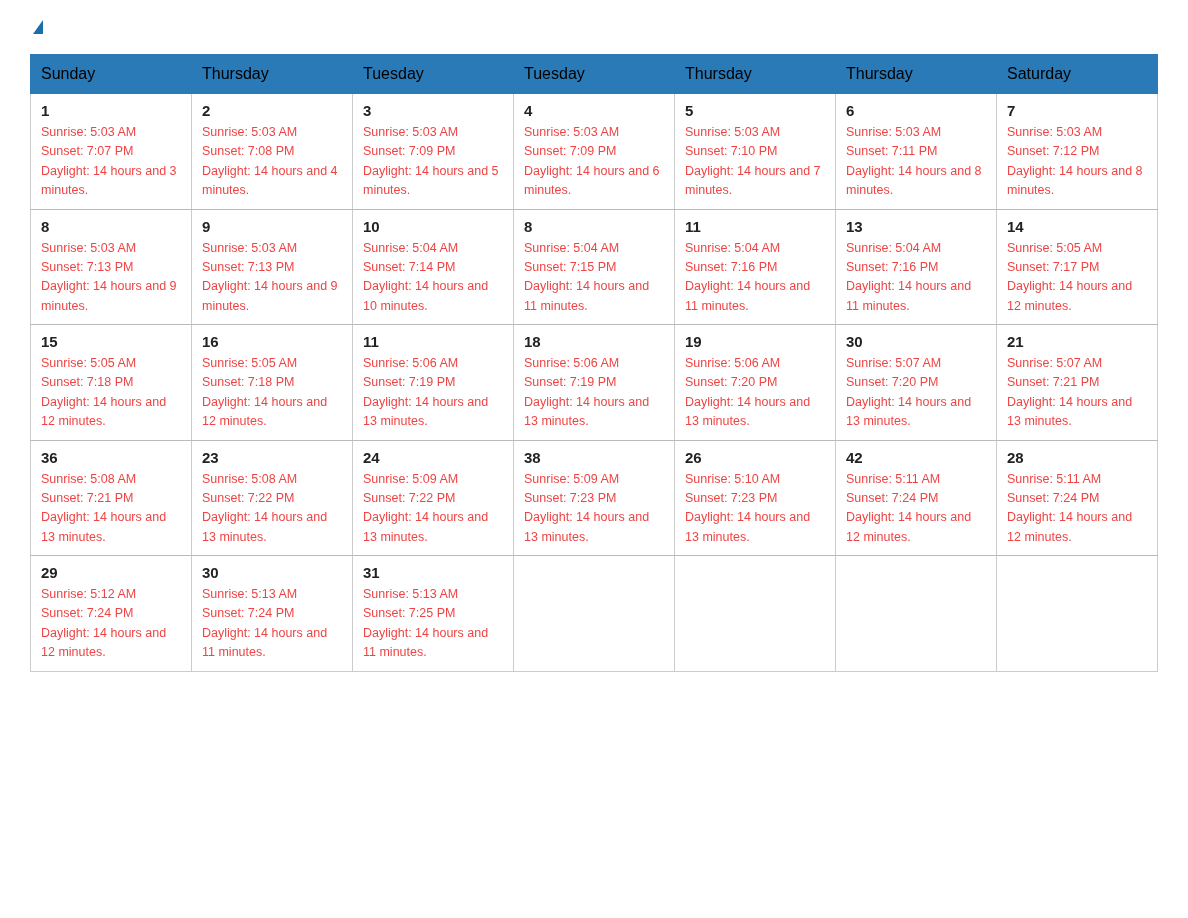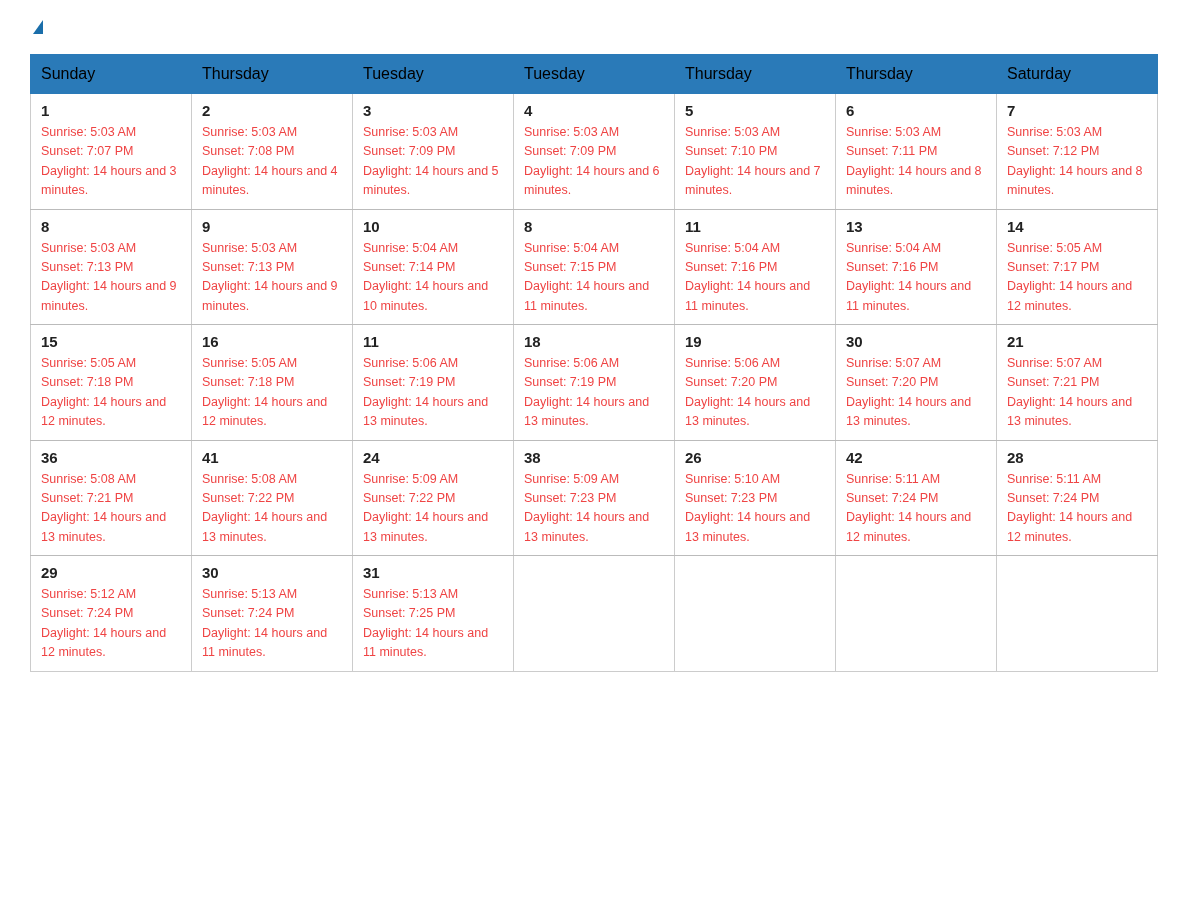--- a/index.html
+++ b/index.html
@@ -170,21 +170,21 @@
         <td><span class="day-number">19</span>
         <span class="day-info">Sunrise: 5:06 AM<br>Sunset: 7:20 PM<br>Daylight: 14 hours and 13 minutes.</span></td>
         <td><span class="day-number">30</span>
         <span class="day-info">Sunrise: 5:07 AM<br>Sunset: 7:20 PM<br>Daylight: 14 hours and 13 minutes.</span></td>
         <td><span class="day-number">21</span>
         <span class="day-info">Sunrise: 5:07 AM<br>Sunset: 7:21 PM<br>Daylight: 14 hours and 13 minutes.</span></td>
       </tr>
       <tr>
         <td><span class="day-number">36</span>
         <span class="day-info">Sunrise: 5:08 AM<br>Sunset: 7:21 PM<br>Daylight: 14 hours and 13 minutes.</span></td>
-        <td><span class="day-number">41</span>
+        <td><span class="day-number">23</span>
         <span class="day-info">Sunrise: 5:08 AM<br>Sunset: 7:22 PM<br>Daylight: 14 hours and 13 minutes.</span></td>
         <td><span class="day-number">24</span>
         <span class="day-info">Sunrise: 5:09 AM<br>Sunset: 7:22 PM<br>Daylight: 14 hours and 13 minutes.</span></td>
         <td><span class="day-number">38</span>
         <span class="day-info">Sunrise: 5:09 AM<br>Sunset: 7:23 PM<br>Daylight: 14 hours and 13 minutes.</span></td>
         <td><span class="day-number">26</span>
         <span class="day-info">Sunrise: 5:10 AM<br>Sunset: 7:23 PM<br>Daylight: 14 hours and 13 minutes.</span></td>
         <td><span class="day-number">42</span>
         <span class="day-info">Sunrise: 5:11 AM<br>Sunset: 7:24 PM<br>Daylight: 14 hours and 12 minutes.</span></td>
         <td><span class="day-number">28</span>

